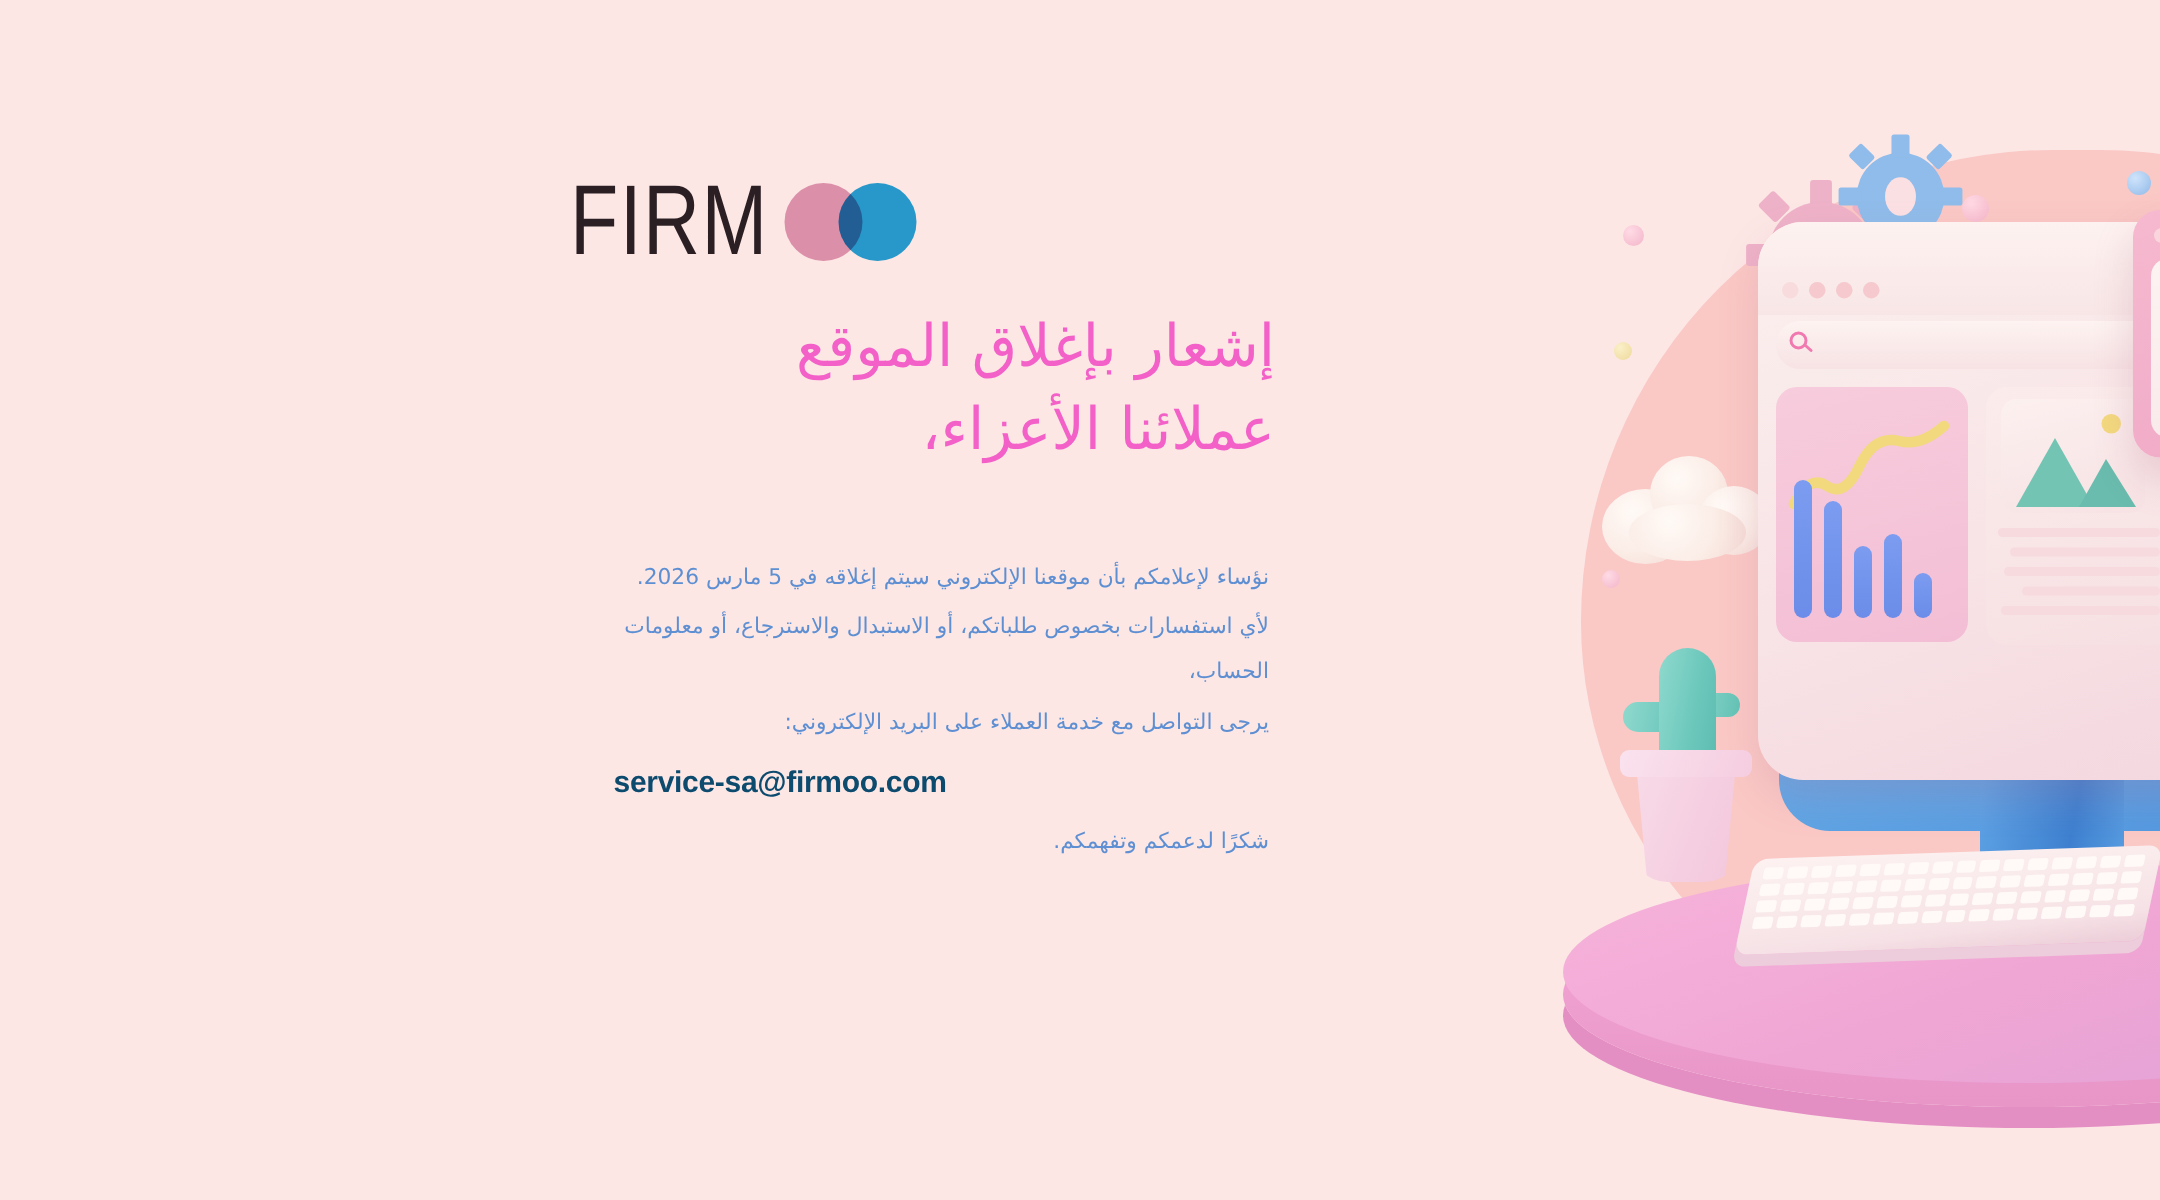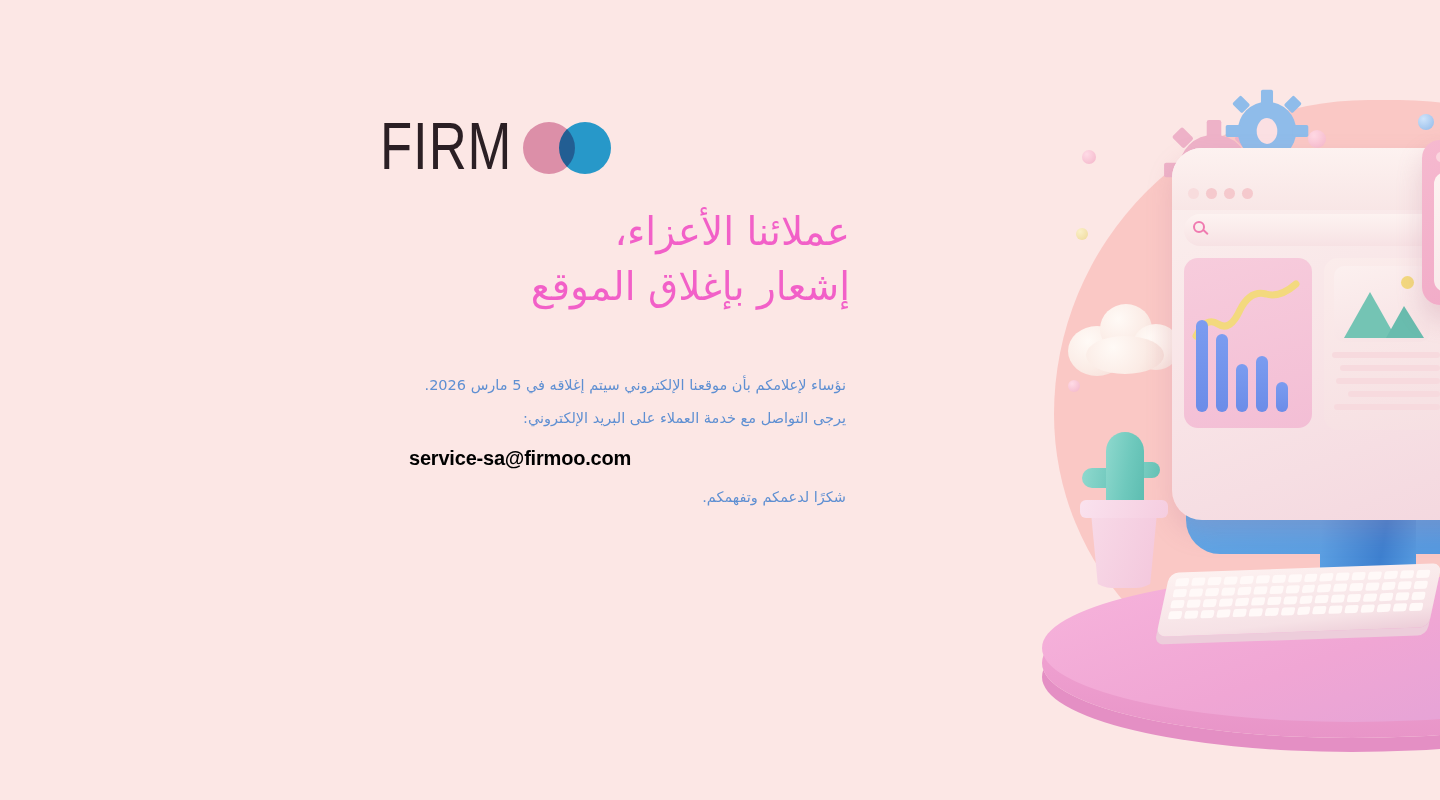--- a/index.html
+++ b/index.html
@@ -101,21 +101,21 @@
   .body-copy p {
     margin: 4px;
   }
   .email-line {
     margin-top: 7px;
     margin-bottom: 10px;
     direction: ltr;
     text-align: left;
   }
   .email-link {
-    color: #000000;
+    color: #0c4a6e;
     font-weight: bold;
     font-size: 20px;
     text-decoration: none;
     letter-spacing: -0.2px;
     font-family: "Liberation Sans", sans-serif;
   }
   .closing-line {
     margin-top: 10px;
   }
 
@@ -394,26 +394,27 @@
 
     <div class="logo">
       <span class="logo-word">FIRM</span>
       <span class="logo-dots">
         <span class="logo-dot pink"></span>
         <span class="logo-dot blue"></span>
       </span>
     </div>
 
     <h1 class="headline">
+      <div>إشعار بإغلاق الموقع</div>
       <div>عملائنا الأعزاء،</div>
-      <div>إشعار بإغلاق الموقع</div>
     </h1>
 
     <div class="body-copy">
       <p>نؤساء لإعلامكم بأن موقعنا الإلكتروني سيتم إغلاقه في 5 مارس 2026.</p>
+      <p>لأي استفسارات بخصوص طلباتكم، أو الاستبدال والاسترجاع، أو معلومات الحساب،</p>
       <p>يرجى التواصل مع خدمة العملاء على البريد الإلكتروني:</p>
       <p class="email-line">
         <a class="email-link" href="#">service-sa@firmoo.com</a>
       </p>
       <p class="closing-line">شكرًا لدعمكم وتفهمكم.</p>
     </div>
   </div>
 
   <div class="illustration">
 

